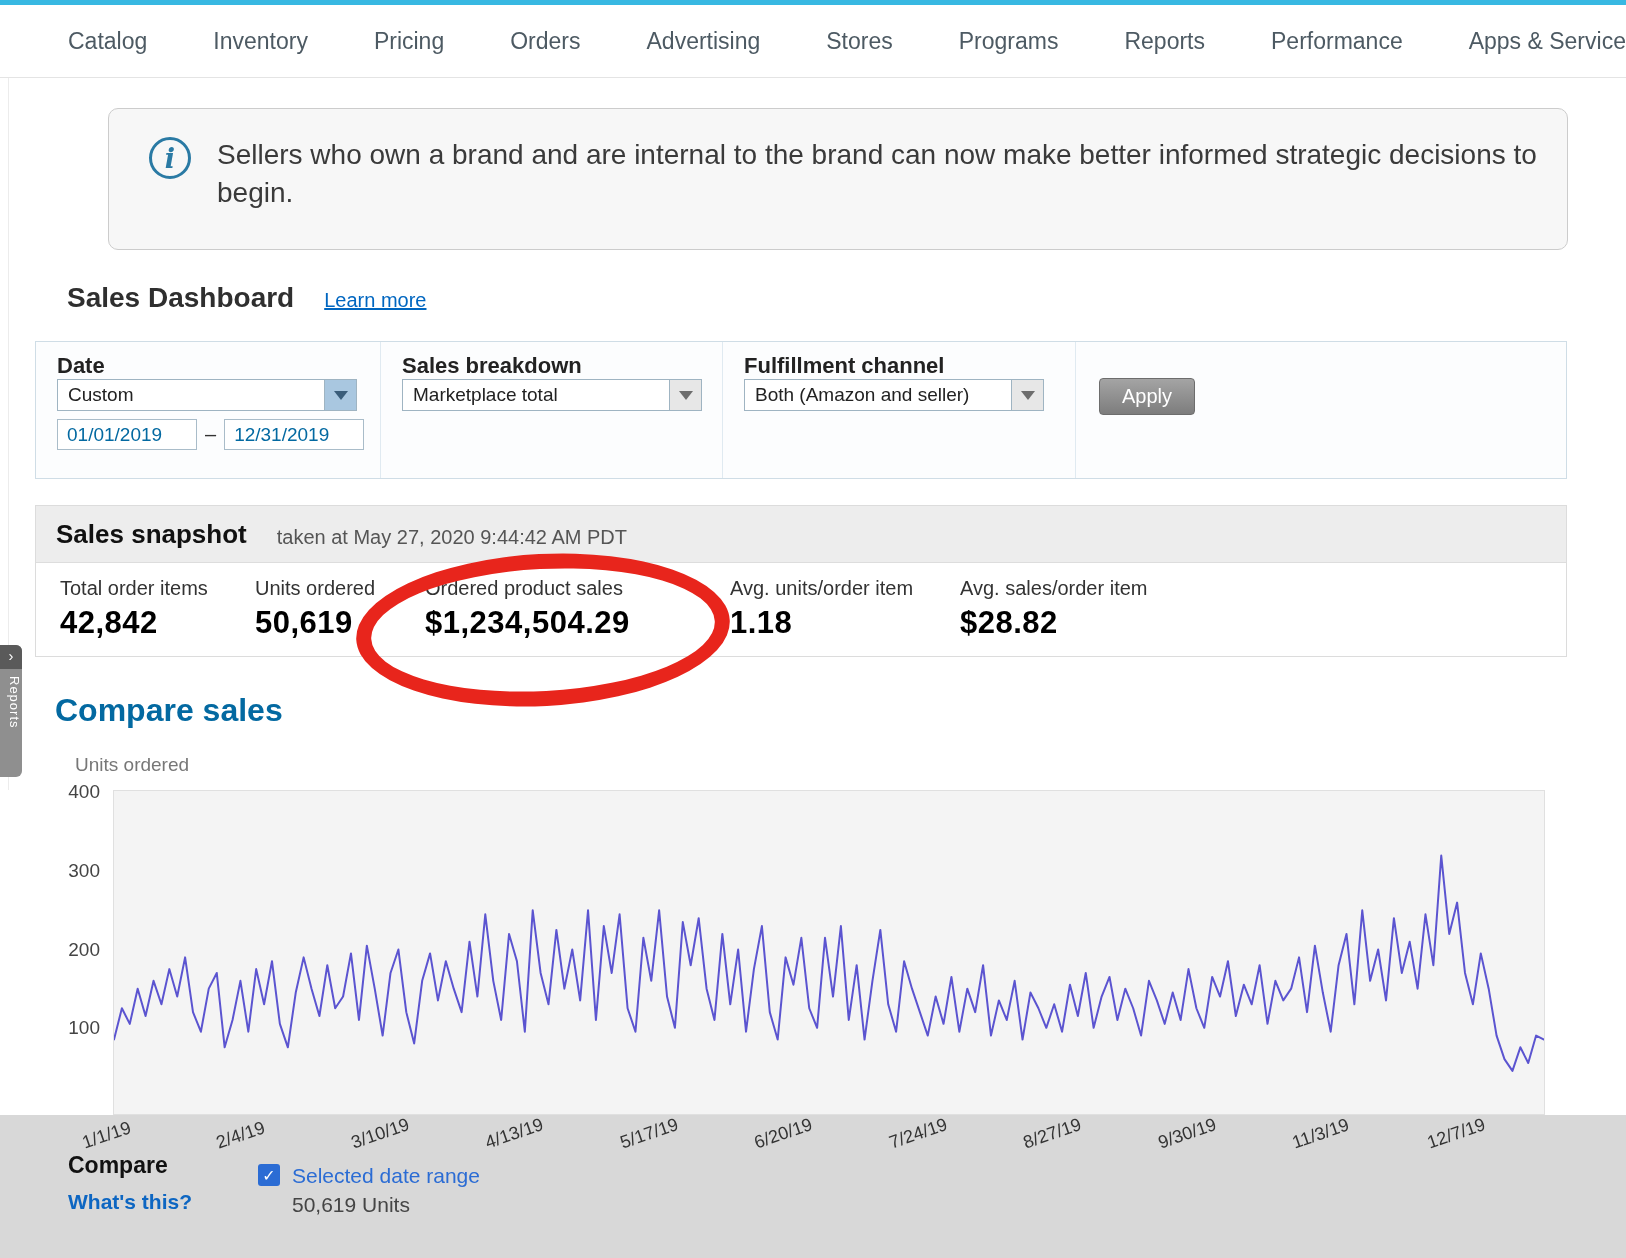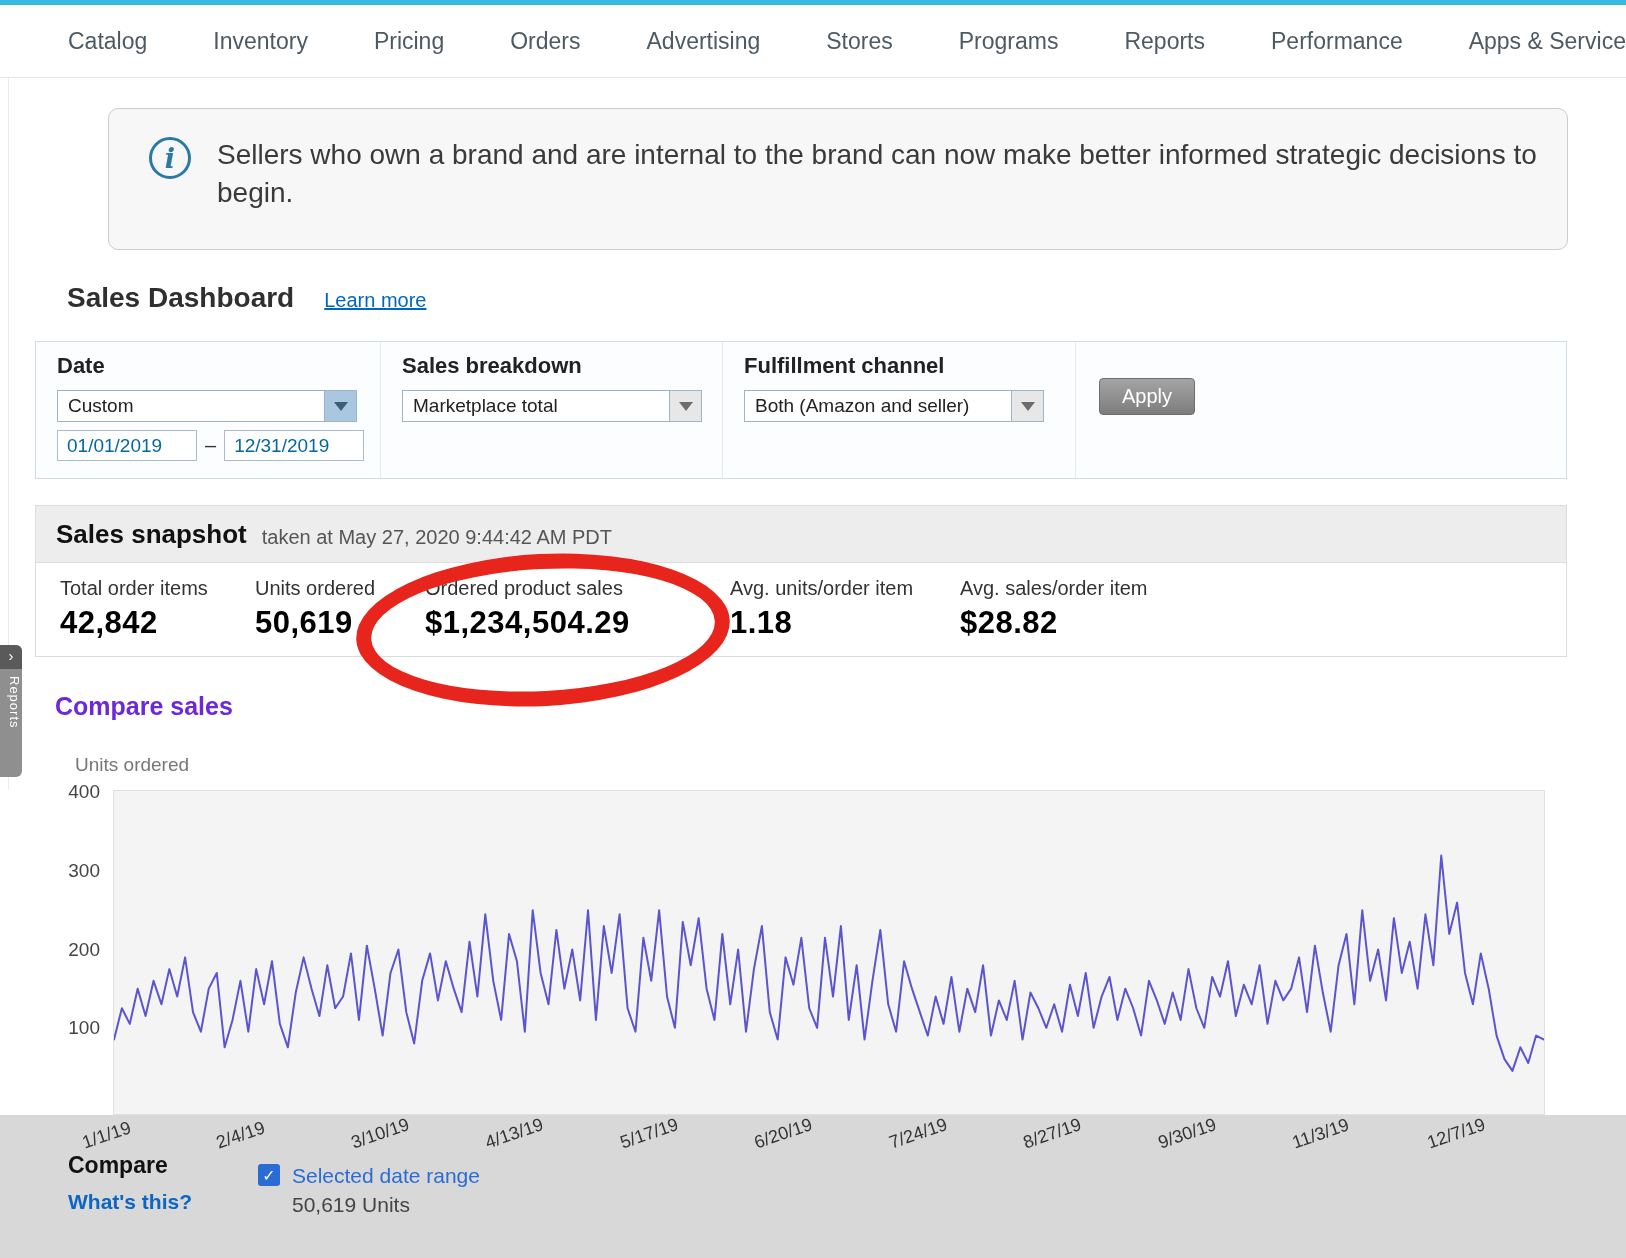--- a/index.html
+++ b/index.html
@@ -42,21 +42,21 @@
   
   .filters {
     position:absolute; left:35px; top:341px; width:1532px; height:138px;
     background:#fcfdfe; border:1px solid #cfdde6; display:flex;
   }
   .filter-col { padding:11px 0 0 21px; height:100%; }
   .col-date { width:345px; border-right:1px solid #e0eaf1; }
   .col-breakdown { width:342px; border-right:1px solid #e0eaf1; }
   .col-fulfillment { width:353px; border-right:1px solid #e0eaf1; }
   .col-apply { flex:1; padding-top:36px; padding-left:23px; }
-  .filter-label { font-size:22px; font-weight:bold; color:#222; margin-bottom:11px; }
+  .filter-label { font-size:22px; font-weight:bold; color:#222; }
   .select {
     width:300px; height:32px; background:#fff; border:1px solid #9fb4c2;
     display:flex; align-items:center; justify-content:space-between;
     font-size:19px; color:#222; padding-left:10px; cursor:pointer;
   }
   .select-btn { width:32px; height:100%; display:flex; align-items:center; justify-content:center; border-left:1px solid #9fb4c2; }
   .select-btn.blue { background:#a9c7e0; }
   .select-btn.gray { background:#e7e7e7; }
   .tri { width:0; height:0; border-left:7px solid transparent; border-right:7px solid transparent; border-top:9px solid #3a5d7a; }
   .select-btn.gray .tri { border-top-color:#6d6d6d; }
@@ -67,35 +67,35 @@
   }
   .dash { font-size:20px; color:#333; }
   .apply-btn {
     width:96px; height:37px; background:linear-gradient(#a4a4a4,#7d7d7d); color:#fff;
     font-size:20px; border:1px solid #6d6d6d; border-radius:4px; cursor:pointer;
     font-family:"Liberation Sans", sans-serif;
   }
 
   
   .snapshot { position:absolute; left:35px; top:505px; width:1532px; height:152px; background:#fff; border:1px solid #dcdcdc; }
-  .snapshot-header { height:57px; background:#ededed; border-bottom:1px solid #ddd; display:flex; align-items:center; padding-left:20px; gap:15px; }
+  .snapshot-header { height:57px; background:#ededed; border-bottom:1px solid #ddd; display:flex; align-items:center; padding-left:20px; gap:30px; }
   .snap-title { font-size:26px; font-weight:bold; color:#111; }
   .snap-sub { font-size:20px; color:#555; padding-top:7px; }
   .metrics { display:flex; padding:14px 0 0 24px; }
   .m1 { width:195px; } .m2 { width:170px; } .m3 { width:305px; } .m4 { width:230px; } .m5 { width:auto; }
   .m-label { font-size:20px; color:#333; }
   .m-value { font-size:31px; font-weight:bold; color:#000; margin-top:5px; letter-spacing:0.5px; }
 
   .red-ellipse {
     position:absolute; left:356px; top:554px; width:374px; height:152px;
     border:15px solid #e8251c; border-radius:50%; transform:rotate(-3deg);
     z-index:5; pointer-events:none;
   }
 
-  .compare-title { position:absolute; left:55px; top:692px; font-size:25px; font-weight:bold; color:#6d28d9; }
+  .compare-title { position:absolute; left:55px; top:692px; font-size:32px; font-weight:bold; color:#0369a1; }
 
   
   .footer-band { position:absolute; left:0; top:1115px; width:1626px; height:143px; background:#d8d8d8; }
   .chart { position:absolute; left:0; top:745px; width:1626px; height:505px; }
   .chart-ylabel { position:absolute; left:75px; top:9px; font-size:19px; color:#777; }
   .y-axis { position:absolute; left:30px; top:45px; width:70px; height:325px; }
   .ytick { position:absolute; right:0; font-size:19px; color:#444; }
   .plot {
     position:absolute; left:113px; top:45px; width:1432px; height:325px;
     background:#f4f4f4; border:1px solid #e0e0e0;

